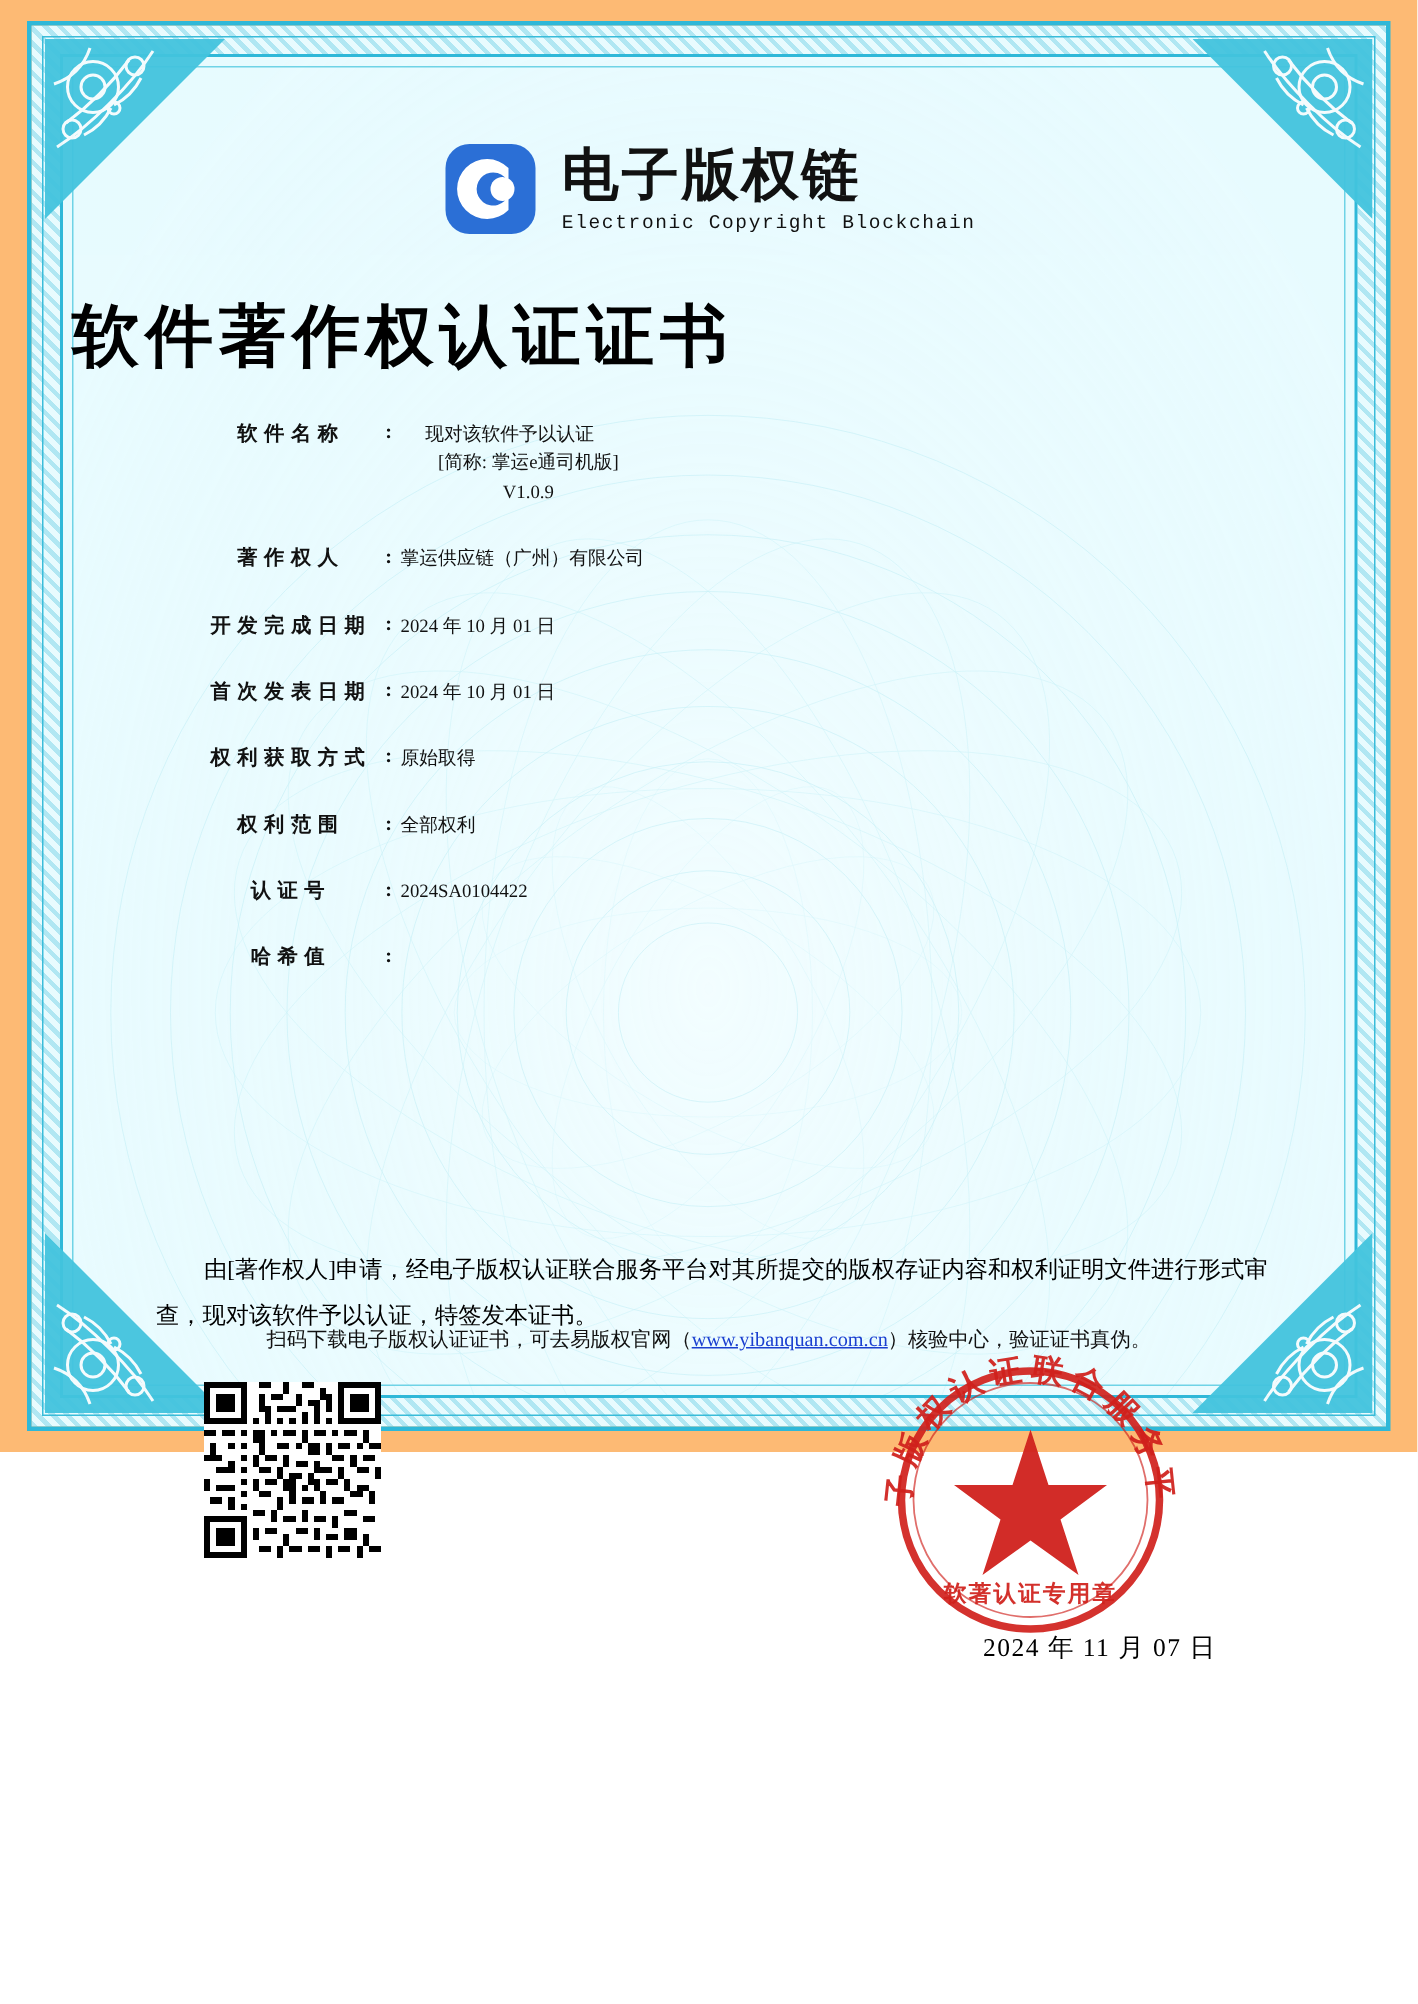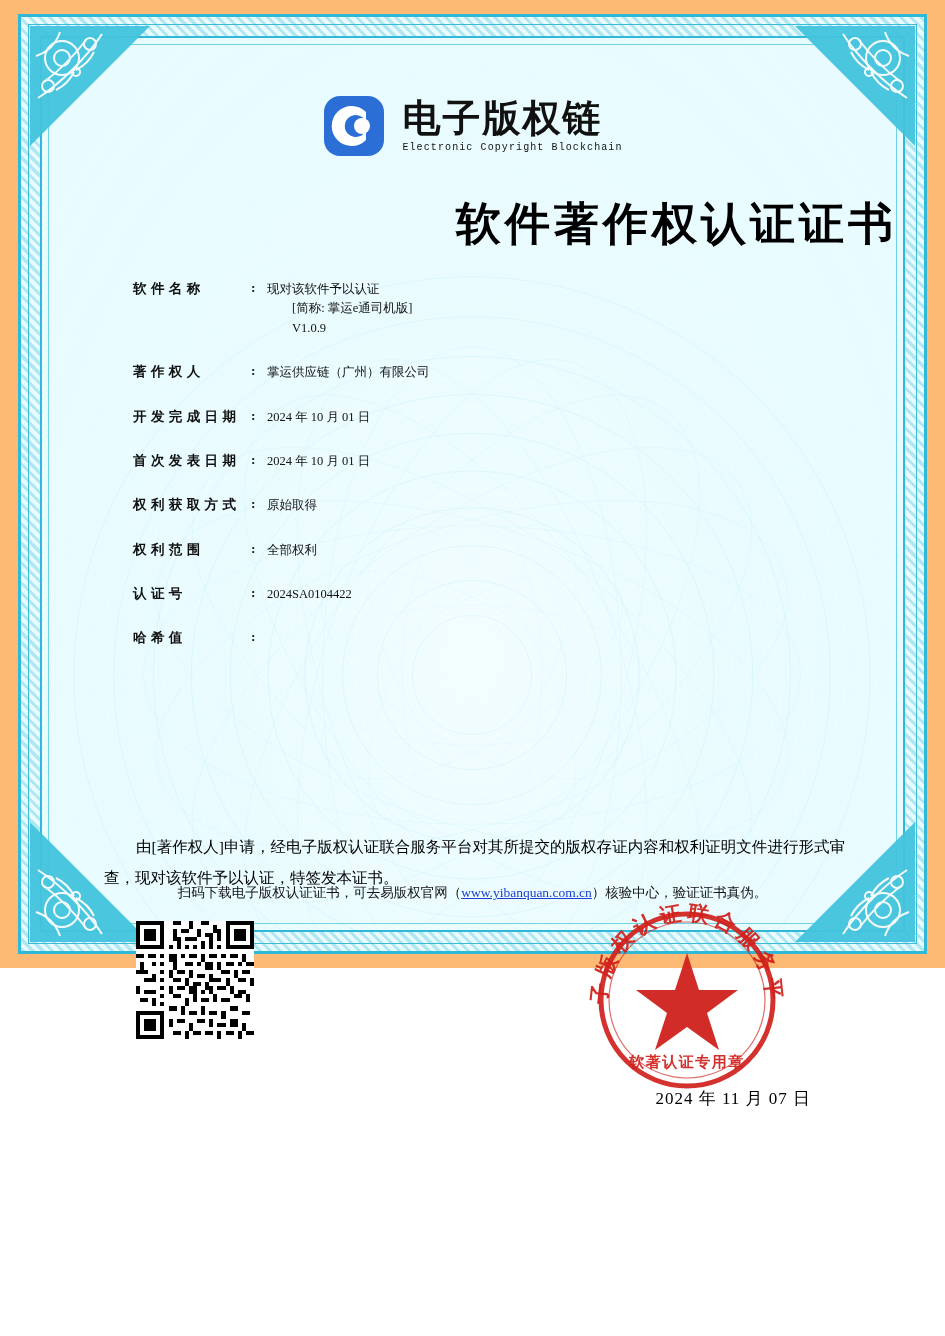--- a/index.html
+++ b/index.html
@@ -92,27 +92,27 @@
   }
   .logo-cn {
     font-family: "Liberation Serif", serif;
     font-size: 38px;
     font-weight: 700;
     letter-spacing: 2px;
     color: #111;
   }
   .logo-en {
     font-family: "Liberation Mono", monospace;
-    font-size: 10px;
+    font-size: 13px;
     letter-spacing: 1.1px;
     color: #111;
     margin-top: 6px;
   }
   .cert-title {
-    text-align: right;
+    text-align: left;
     font-family: "Liberation Serif", serif;
     font-size: 45px;
     font-weight: 700;
     letter-spacing: 4px;
     color: #000;
     margin-top: 36px;
   }
   .cert-no {
     text-align: right;
     margin-top: 34px;
@@ -130,20 +130,21 @@
   }
   .fields {
     margin-top: 26px;
     padding-left: 85px;
     padding-right: 60px;
   }
   .field {
     display: flex;
     align-items: flex-start;
     margin-bottom: 25px;
+    text-align: center;
   }
   .field-label {
     width: 118px;
     flex: 0 0 118px;
     font-size: 13.5px;
     font-weight: 700;
     color: #111;
     letter-spacing: 0.5px;
   }
   .field-colon {

